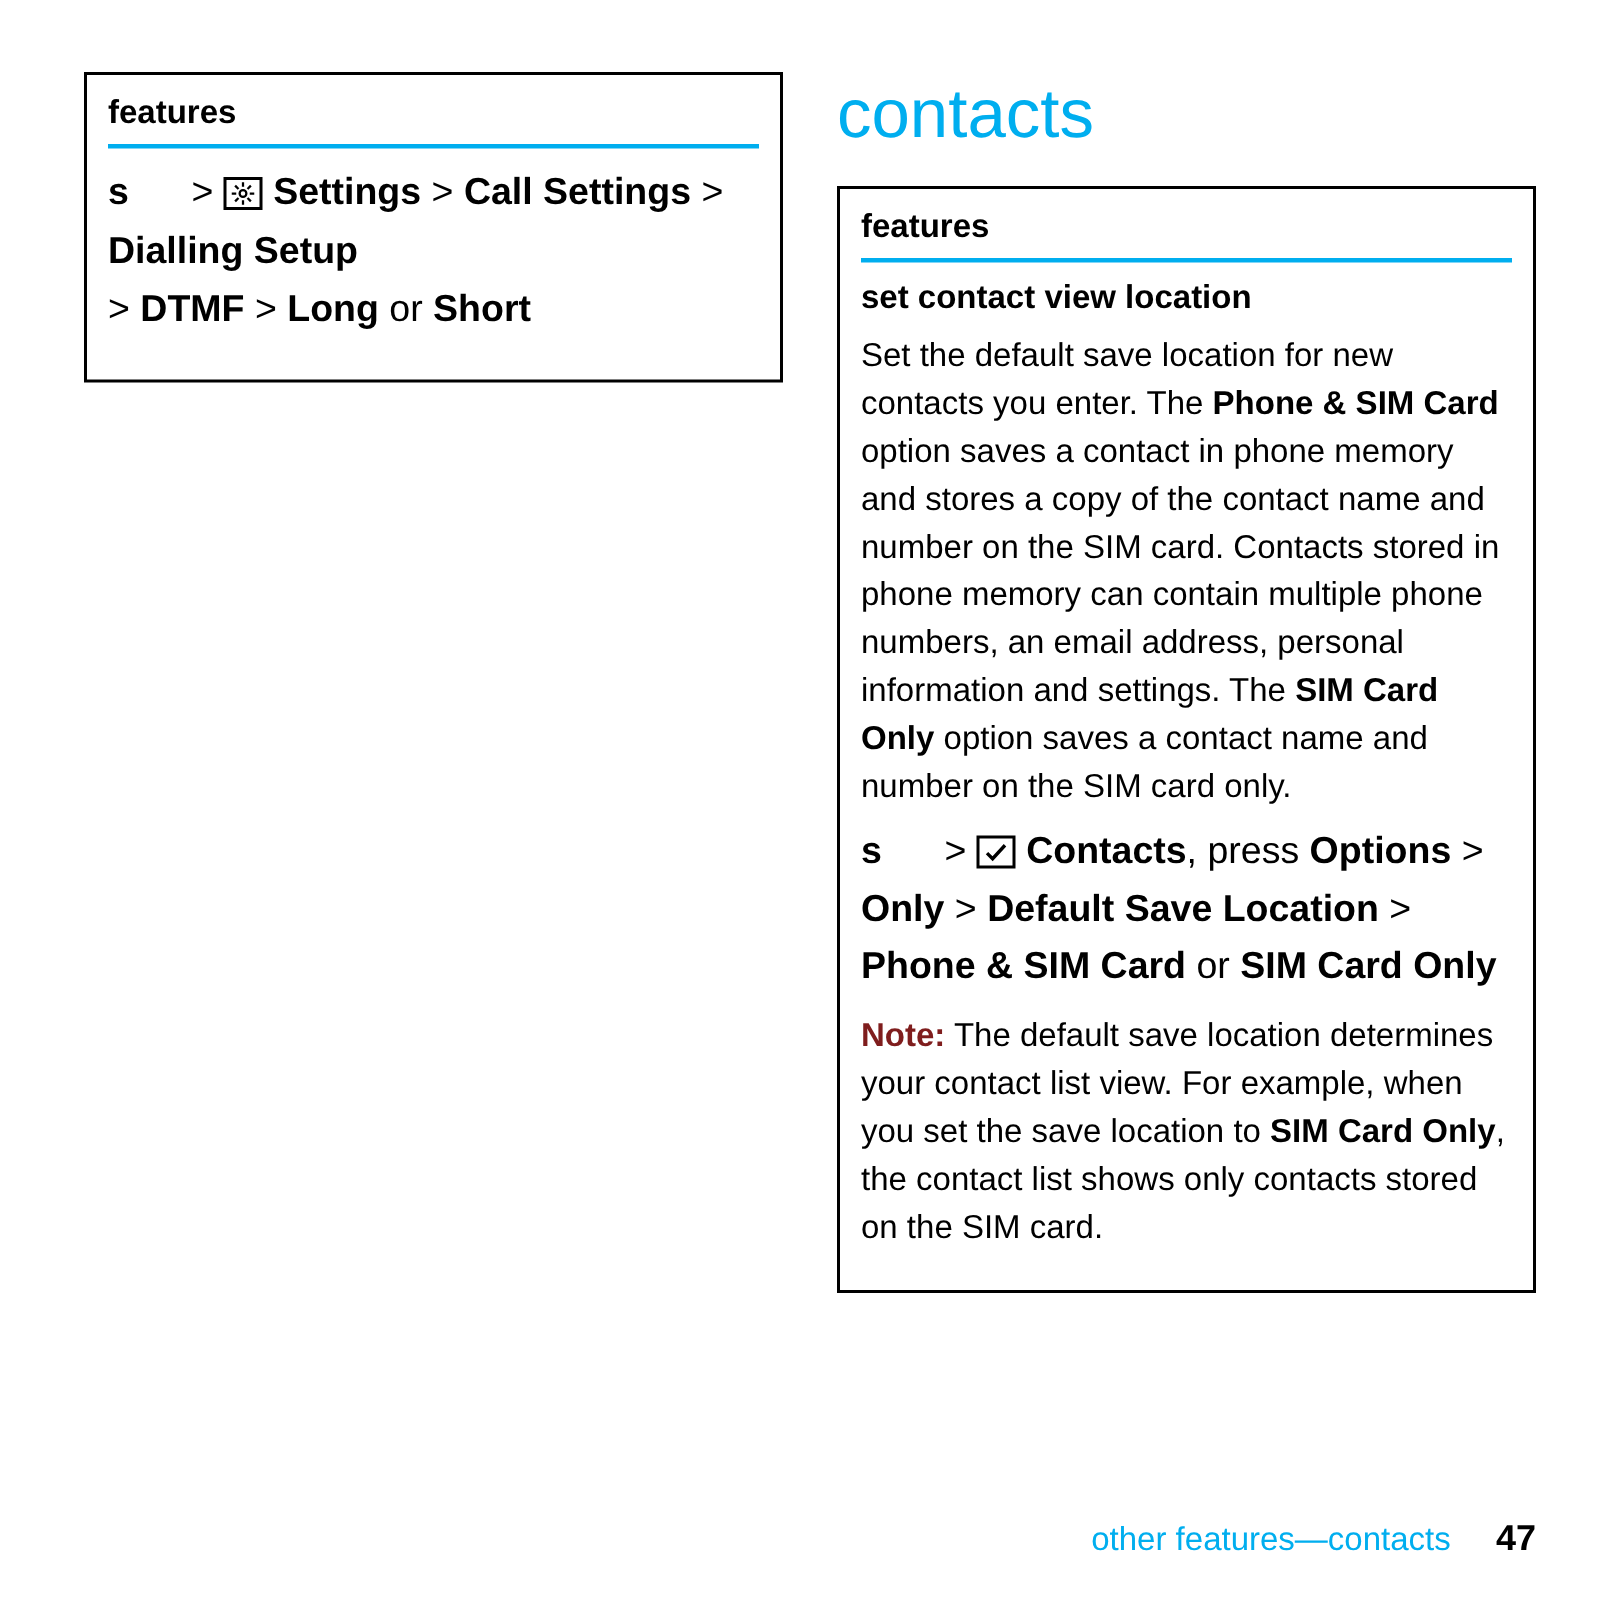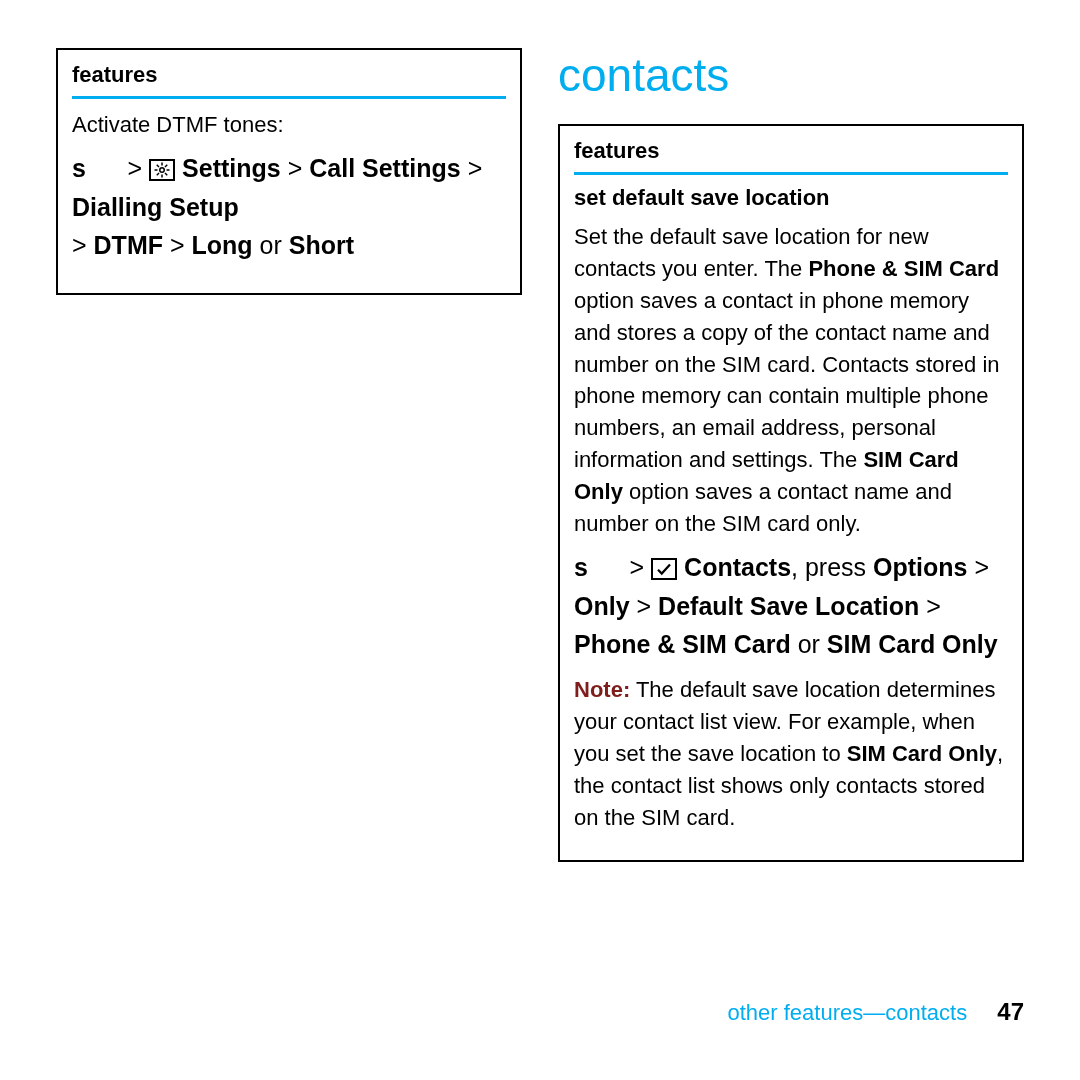--- a/index.html
+++ b/index.html
@@ -76,21 +76,21 @@
     height: 22px;
     box-sizing: border-box;
     text-align: center;
   }
   .note-label {
     color: #7f1d1d;
     font-weight: bold;
   }
   .footer {
     position: absolute;
-    bottom: 46px;
+    bottom: 32px;
     right: 56px;
     font-size: 22px;
     color: #00aeef;
   }
   .footer .page-num {
     color: #000;
     font-weight: bold;
     margin-left: 24px;
     font-size: 24px;
   }
@@ -98,21 +98,20 @@
 </style>
 </head>
 <body>
 
 <div class="page">
   <div class="columns">
 
     <div class="col">
       <div class="feature-box">
         <div class="box-header">features</div>
-        <div class="body-text">Activate DTMF tones:</div>
 
         <div class="nav-line">
           <span class="narrow-bold">s</span>
           &nbsp;&nbsp;&nbsp;&nbsp;
           <span class="narrow">&gt;</span>
           <span class="icon-box">
             <svg viewBox="0 0 24 24" width="22" height="18">
               <circle cx="12" cy="12" r="3" fill="none" stroke="#000" stroke-width="2"></circle>
               <g stroke="#000" stroke-width="2">
                 <line x1="12" y1="2" x2="12" y2="6"></line>
@@ -141,21 +140,21 @@
         </div>
 
       </div>
     </div>
 
     <div class="col">
       <h1 class="section-heading">contacts</h1>
 
       <div class="feature-box">
         <div class="box-header">features</div>
-        <div class="sub-title">set default save location</div>
+        <div class="sub-title">set contact view location</div>
 
         <div class="body-text">
           <span>Set the default save location for new contacts you enter. The </span><span class="narrow-bold">Phone &amp; SIM Card</span><span> option saves a contact in phone memory and stores a copy of the contact name and number on the SIM card. Contacts stored in phone memory can contain multiple phone numbers, an email address, personal information and settings. The </span><span class="narrow-bold">SIM Card Only</span><span> option saves a contact name and number on the SIM card only.</span>
         </div>
 
         <div class="nav-line">
           <span class="narrow-bold">s</span>
           &nbsp;&nbsp;&nbsp;&nbsp;
           <span class="narrow">&gt;</span>
           <span class="icon-box">

